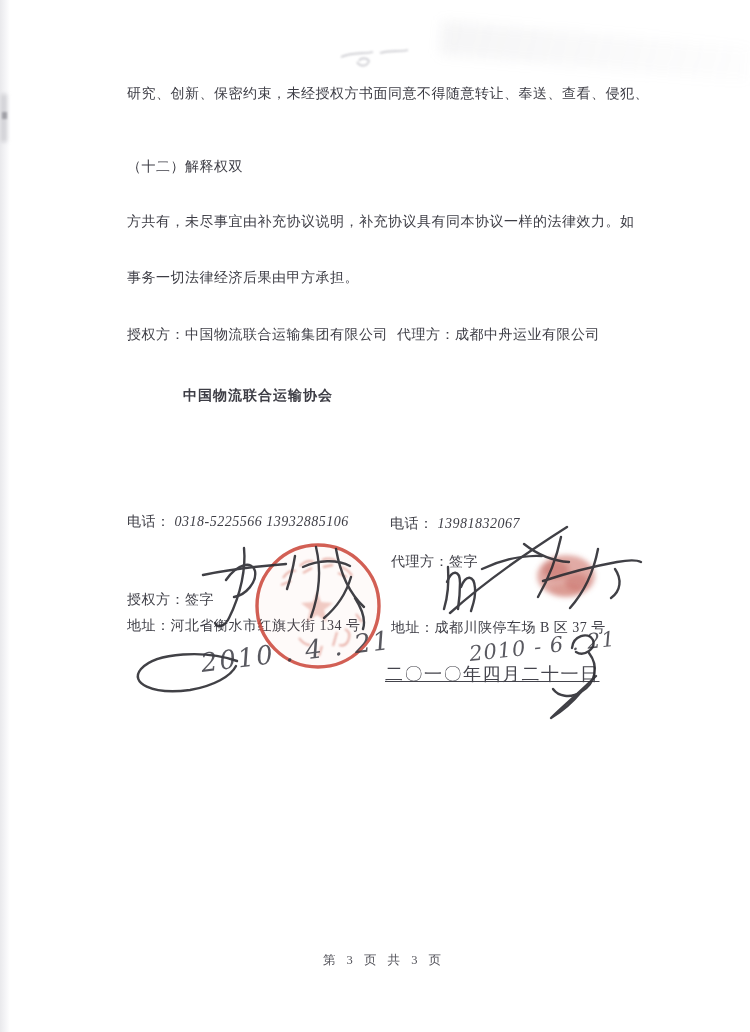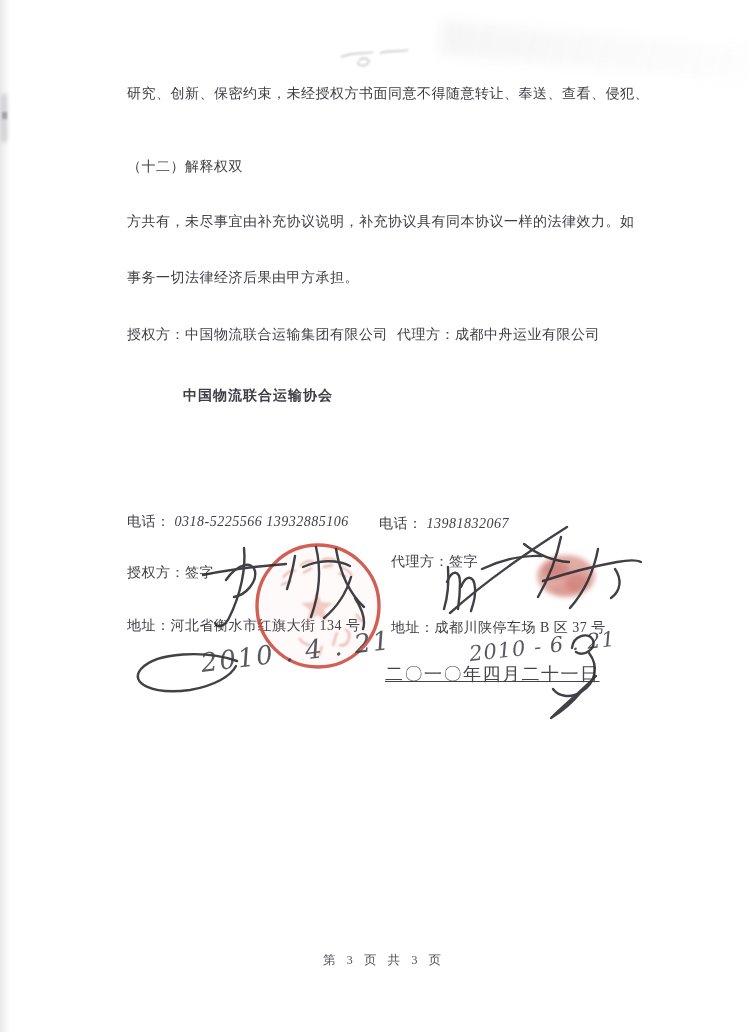--- a/index.html
+++ b/index.html
@@ -44,25 +44,25 @@
 
   <div class="tl" style="left:127px;top:325px">
     <span>授权方：</span><span>中国物流联合运输集团有限公司</span><span class="gap"></span><span>代理方：</span><span>成都中舟运业有限公司</span>
   </div>
 
   <div class="tl co" style="left:183px;top:386px">中国物流联合运输协会</div>
 
   <div class="tl" style="left:127px;top:512px">
     <span>电话：</span><span class="sp">0318-5225566 13932885106</span>
   </div>
-  <div class="tl" style="left:379px;top:514px">
+  <div class="tl" style="left:390px;top:514px">
     <span>电话：</span><span class="sp">13981832067</span>
   </div>
 
-  <div class="tl" style="left:127px;top:563px">
+  <div class="tl" style="left:127px;top:590px">
     <span>授权方：</span><span>签字</span>
   </div>
   <div class="tl" style="left:391px;top:552px">
     <span>代理方：</span><span>签字</span>
   </div>
 
   <div class="tl" style="left:127px;top:616px">
     <span>地址：</span><span>河北省衡水市红旗大街 134 号</span>
   </div>
   <div class="tl" style="left:391px;top:618px">

